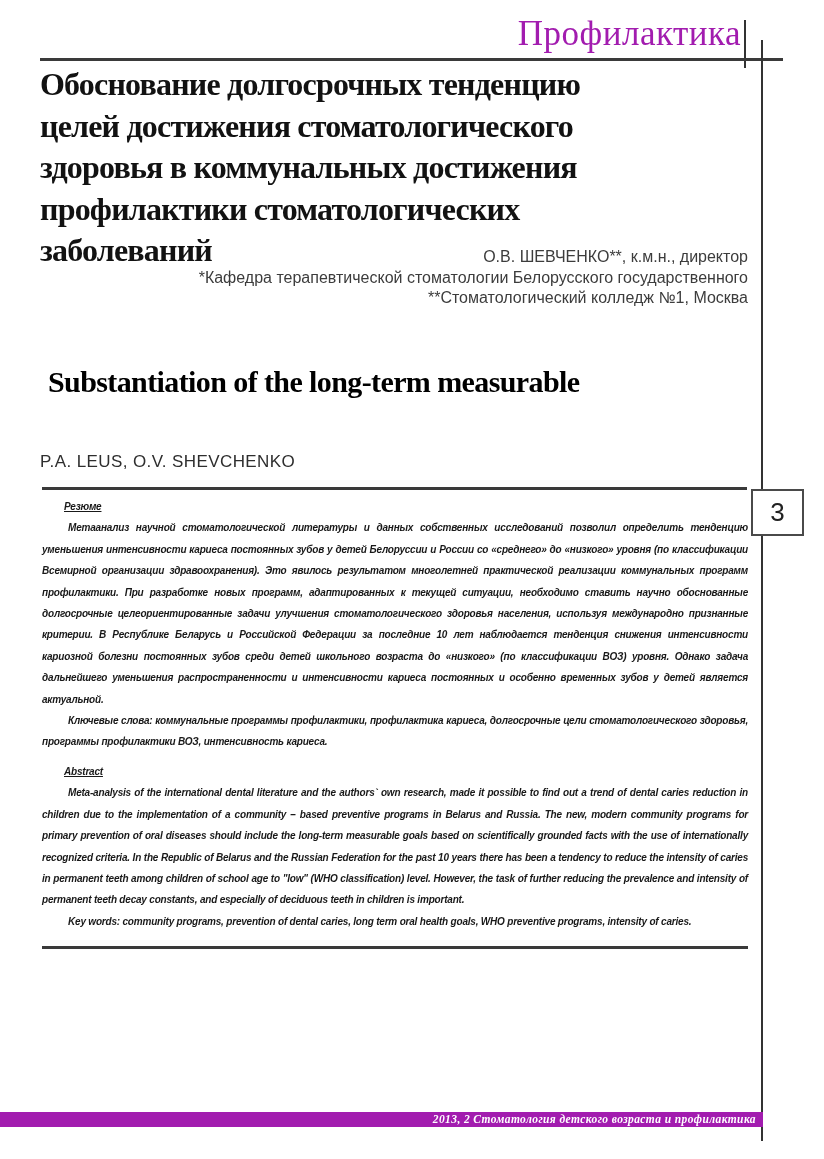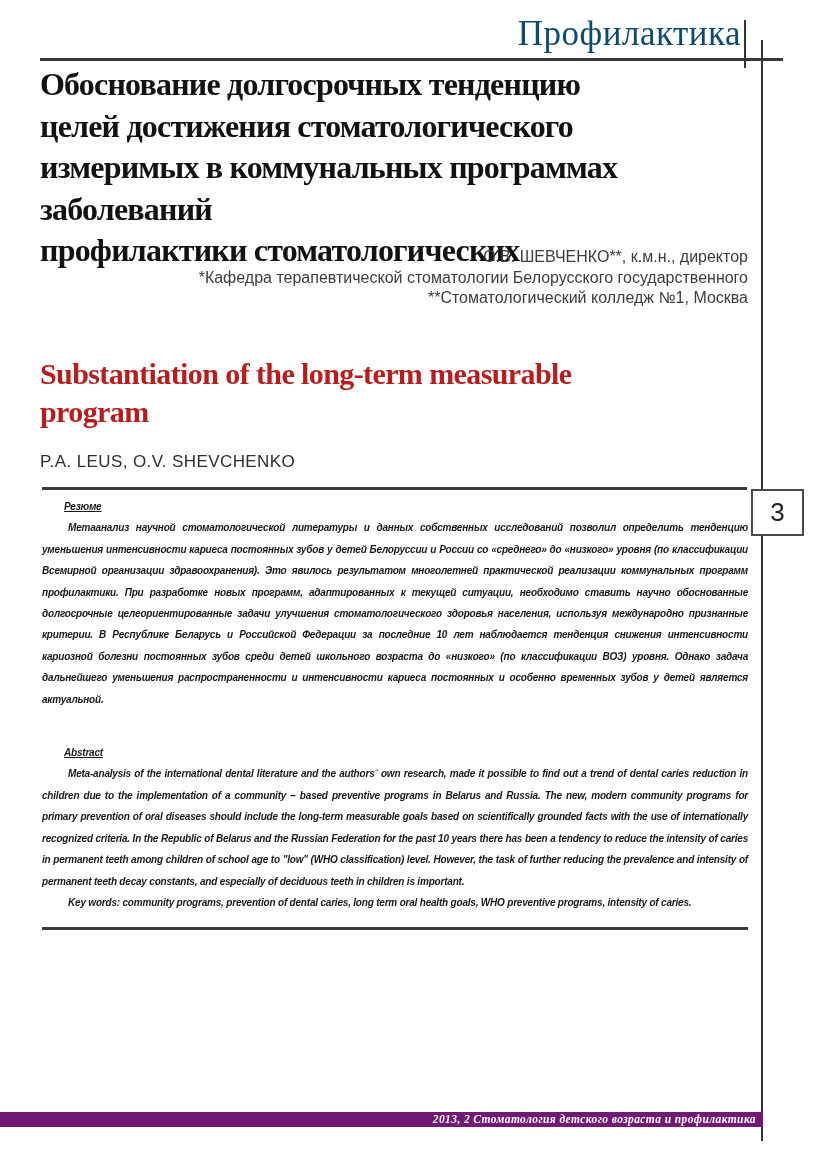--- a/index.html
+++ b/index.html
@@ -2,101 +2,101 @@
 <html lang="ru"><head>
 <meta charset="utf-8">
 <style>
   html,body{margin:0;padding:0;background:#ffffff;}
   body{width:824px;height:1159px;position:relative;overflow:hidden;
        font-family:"Liberation Serif", serif;}
   .page{position:absolute;inset:0;background:#fff;}
 
   
   .header-label{position:absolute;top:12px;left:0;width:741px;text-align:right;
-    font:400 35px/44px "Liberation Serif", serif;color:#0c4a6e;letter-spacing:0.5px;}
+    font:400 35px/44px "Liberation Serif", serif;color:#a21caf;letter-spacing:0.5px;}
   .tick-vline{position:absolute;left:744px;top:20px;width:2px;height:48px;background:#333;}
   .top-rule{position:absolute;left:40px;top:58px;width:743px;height:3px;background:#3a3a3a;}
   .side-vline{position:absolute;left:761px;top:40px;width:2px;height:1101px;background:#333;}
 
   
   .title-ru{position:absolute;left:40px;top:64px;margin:0;
     font:700 32px/41.5px "Liberation Serif", serif;color:#121212;letter-spacing:-0.8px;}
-  .title-en{position:absolute;left:40px;top:355px;margin:0;
-    font:700 30px/38px "Liberation Serif", serif;color:#b91c1c;letter-spacing:-0.6px;}
+  .title-en{position:absolute;left:40px;top:355px;margin:8px;
+    font:700 30px/38px "Liberation Serif", serif;color:#000000;letter-spacing:-0.6px;}
   .title-line{white-space:nowrap;}
 
   
   .authors-ru{position:absolute;left:40px;top:247px;width:708px;text-align:right;
     font:400 16px/20.5px "Liberation Sans", sans-serif;color:#3c3c3c;}
   .authors-en{position:absolute;left:40px;top:452px;width:708px;text-align:left;
     font:400 17px/20px "Liberation Sans", sans-serif;color:#2e2e2e;letter-spacing:0.4px;}
 
   
   .mid-rule{position:absolute;left:42px;top:487px;width:705px;height:3px;background:#3a3a3a;}
   .page-num-box{position:absolute;left:751px;top:489px;width:49px;height:43px;background:#fff;
     border:2px solid #4a4a4a;display:flex;align-items:center;justify-content:center;
     font:400 26px "Liberation Sans", sans-serif;color:#222;z-index:2;}
 
   
   .body-text{position:absolute;left:42px;top:496px;width:706px;
     font-family:"Liberation Sans", sans-serif;font-style:italic;font-weight:700;
     font-size:10px;line-height:21.4px;color:#191919;text-align:justify;letter-spacing:-0.2px;}
   .sec-heading{margin:0 0 0 22px;text-decoration:underline;}
   .para{margin:0;text-indent:26px;}
-  .abstract-section{display:block;margin-top:32px;}
+  .abstract-section{display:block;margin-top:8px;}
   .resume-section{display:block;}
   .bottom-rule{margin-top:14px;height:3px;background:#3a3a3a;}
 
   
-  .footer-bar{position:absolute;left:0;top:1112px;width:763px;height:15px;background:#701a75;
+  .footer-bar{position:absolute;left:0;top:1112px;width:763px;height:15px;background:#a21caf;
     display:flex;justify-content:flex-end;align-items:center;padding-right:7px;box-sizing:border-box;}
   .footer-bar span{font:700 11.5px/15px "Liberation Serif", serif;font-style:italic;
     color:#ffffff;letter-spacing:0.4px;white-space:nowrap;}
 </style>
 </head>
 <body>
 
 <div class="page">
 
   <div class="header-label">Профилактика</div>
   <div class="tick-vline"></div>
   <div class="top-rule"></div>
   <div class="side-vline"></div>
 
   <h1 class="title-ru">
     <div class="title-line">Обоснование долгосрочных тенденцию</div>
     <div class="title-line">целей достижения стоматологического</div>
-    <div class="title-line">измеримых в коммунальных программах</div>
+    <div class="title-line">здоровья в коммунальных достижения</div>
+    <div class="title-line">профилактики стоматологических</div>
     <div class="title-line">заболеваний</div>
-    <div class="title-line">профилактики стоматологических</div>
   </h1>
 
   <div class="authors-ru">
     <div>О.В. ШЕВЧЕНКО**, к.м.н., директор</div>
     <div>*Кафедра терапевтической стоматологии Белорусского государственного</div>
     <div>**Стоматологический колледж №1, Москва</div>
   </div>
 
   <h2 class="title-en">
     <div class="title-line">Substantiation of the long-term measurable</div>
-    <div class="title-line">program</div>
   </h2>
 
   <div class="authors-en">P.A. LEUS, O.V. SHEVCHENKO</div>
 
   <div class="mid-rule"></div>
 
   <div class="page-num-box">
     <span>3</span>
   </div>
 
   <div class="body-text">
     <section class="resume-section">
       <div class="sec-heading">Резюме</div>
       <p class="para">Метаанализ научной стоматологической литературы и данных собственных исследований позволил определить тенденцию уменьшения интенсивности кариеса постоянных зубов у детей Белоруссии и России со «среднего» до «низкого» уровня (по классификации Всемирной организации здравоохранения). Это явилось результатом многолетней практической реализации коммунальных программ профилактики. При разработке новых программ, адаптированных к текущей ситуации, необходимо ставить научно обоснованные долгосрочные целеориентированные задачи улучшения стоматологического здоровья населения, используя международно признанные критерии. В Республике Беларусь и Российской Федерации за последние 10 лет наблюдается тенденция снижения интенсивности кариозной болезни постоянных зубов среди детей школьного возраста до «низкого» (по классификации ВОЗ) уровня. Однако задача дальнейшего уменьшения распространенности и интенсивности кариеса постоянных и особенно временных зубов у детей является актуальной.</p>
+      <p class="para">Ключевые слова: коммунальные программы профилактики, профилактика кариеса, долгосрочные цели стоматологического здоровья, программы профилактики ВОЗ, интенсивность кариеса.</p>
     </section>
 
     <section class="abstract-section">
       <div class="sec-heading">Abstract</div>
       <p class="para">Meta-analysis of the international dental literature and the authors` own research, made it possible to find out a trend of dental caries reduction in children due to the implementation of a community – based preventive programs in Belarus and Russia. The new, modern community programs for primary prevention of oral diseases should include the long-term measurable goals based on scientifically grounded facts with the use of internationally recognized criteria. In the Republic of Belarus and the Russian Federation for the past 10 years there has been a tendency to reduce the intensity of caries in permanent teeth among children of school age to "low" (WHO classification) level. However, the task of further reducing the prevalence and intensity of permanent teeth decay constants, and especially of deciduous teeth in children is important.</p>
       <p class="para">Key words: community programs, prevention of dental caries, long term oral health goals, WHO preventive programs, intensity of caries.</p>
     </section>
 
     <div class="bottom-rule"></div>
   </div>

